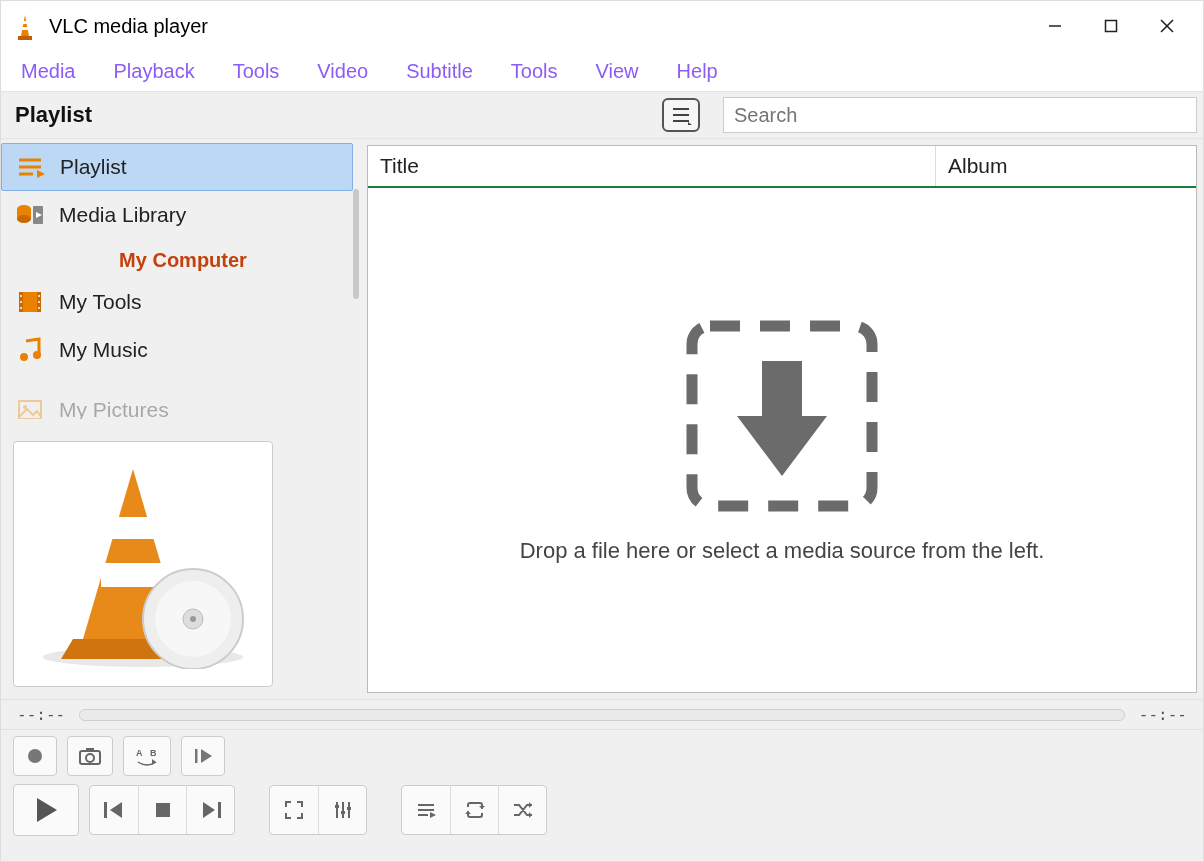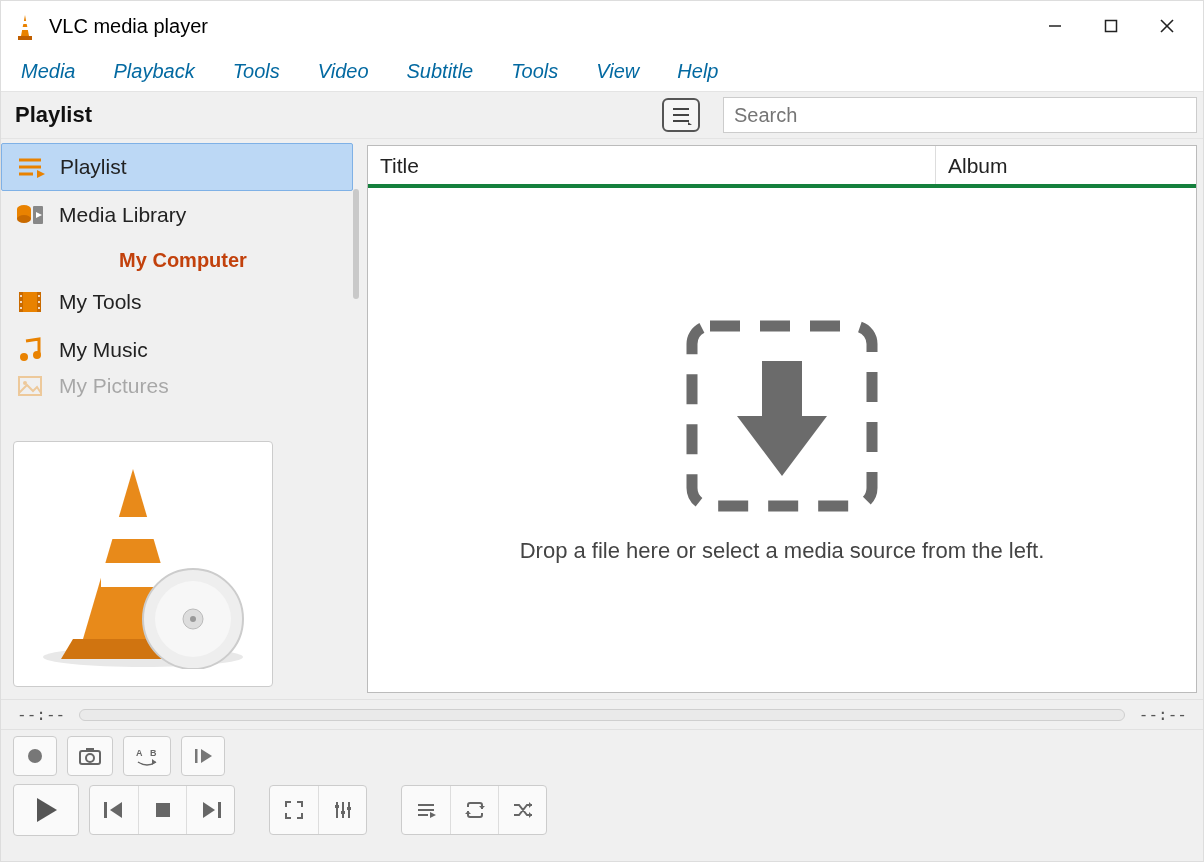--- a/index.html
+++ b/index.html
@@ -5,21 +5,21 @@
   * { box-sizing: border-box; margin: 0; padding: 0; font-family: "Segoe UI", Arial, sans-serif; }
   body { width: 1204px; height: 862px; background: #fff; overflow: hidden; border:1px solid #ddd;}
   
   .titlebar { height: 50px; display: flex; align-items: center; padding: 0 8px 0 12px; background: #fff; }
   .titlebar .app-icon { width: 24px; height: 24px; margin-right: 12px; }
   .titlebar .title { font-size: 20px; color: #000; flex: 1; }
   .win-controls { display: flex; gap: 0; }
   .win-btn { width: 56px; height: 40px; display: flex; align-items: center; justify-content: center; cursor: pointer; }
   
   .menubar { height: 40px; display: flex; align-items: center; padding: 0 10px; background: #fff; gap: 18px; }
-  .menubar .menu-item { font-size: 20px; padding: 6px 10px; cursor: pointer; color:#0369a1;font-style:italic; }
+  .menubar .menu-item { font-size: 20px; padding: 6px 10px; cursor: pointer; color:#8b5cf6; }
   
   .toolbar-row { height: 48px; display: flex; align-items: center; background: #f0f0f0; border-top:1px solid #e4e4e4; border-bottom:1px solid #e4e4e4; }
   .toolbar-row .heading { font-size: 22px; font-weight: 700; padding: 0 14px; flex: 0 0 360px; color:#111;}
   .toolbar-row .spacer { flex:1; }
   .view-toggle { width: 38px; height: 34px; border: 2px solid #555; border-radius: 6px; display:flex; align-items:center; justify-content:center; margin-right:14px; cursor:pointer; background:#f6f6f6;}
   .search-box { flex: 0 0 480px; padding-right:6px;margin-left:9px;}
   .search-box input { width: 100%; height: 36px; font-size: 20px; padding: 4px 10px; border: 1px solid #ccc; background: #fff; }
   
   .main { display: flex; height: 560px; background:#f0f0f0;}
   
@@ -27,21 +27,21 @@
   .side-list { flex:0 0 auto; padding-top:4px; padding-right:8px; max-height:280px; overflow:hidden; border-right:0; }
   .side-item { height: 48px; display: flex; align-items:center; padding: 0 14px; font-size: 21px; gap: 14px; cursor:pointer; color:#222;}
   .side-item.selected { background: #bcd8f5; border: 1px solid #7fb1e6; border-radius:2px;}
   .side-section { font-size: 20px; font-weight: 700; padding: 10px 12px 6px 24px; color:#c2410c;text-align:center;}
   .side-icon { width: 30px; height: 30px; display:flex; align-items:center; justify-content:center; flex:0 0 30px;}
   .side-sep-scroll { width: 6px; background:#c9c9c9; border-radius:3px; height: 110px; margin-left:auto; margin-right:2px; }
   .side-scroll-track { position:relative; }
   .cover-art { margin: 12px; margin-top:auto; width: 260px; height: 246px; background:#fff; border:1px solid #ccc; border-radius:4px; display:flex; align-items:center; justify-content:center;}
   
   .playlist-pane { flex:1; display:flex; flex-direction:column; border:1px solid #bbb; background:#fff; margin: 6px 6px 6px 6px;}
-  .col-headers { height: 42px; display:flex; border-bottom:4px solid #15803d; }
+  .col-headers { height: 42px; display:flex; border-bottom:2px solid #15803d; }
   .col-headers .col { padding: 8px 12px; font-size: 21px; border-right:1px solid #ddd; color:#222; cursor:pointer;}
   .col-title { flex: 1; }
   .col-duration { width: 160px; }
   .col-album { width: 260px; border-right:none !important;}
   .empty-area { flex:1; display:flex; flex-direction:column; align-items:center; justify-content:center; gap:12px; color:#555; font-size:22px; }
   .empty-area .msg1 { color:#444; }
   .empty-area .msg2 { color:#444; }
   .drop-target { width: 200px; height: 200px; margin-bottom: 10px;}
   
   .seek-row { height: 30px; display:flex; align-items:center; padding: 0 16px; gap: 14px; background:#f0f0f0; font-size:16px; color:#555; border-top:1px solid #e1e1e1;}
@@ -168,21 +168,21 @@
       <div class="side-item">
         <span class="side-icon">
           <svg width="26" height="26">
               <path d="M9 4 L22 2 L22 17" stroke="#e98200" stroke-width="3" fill="none"></path>
               <circle cx="7" cy="20" r="4" fill="#e98200"></circle>
               <circle cx="20" cy="18" r="4" fill="#e98200"></circle>
             </svg>
         </span>
         <span>My Music</span>
       </div>
-      <div class="side-item" style="opacity:0.35; height:24px; overflow:hidden;">
+      <div class="side-item" style="opacity:0.35; height:24px; overflow:hidden;margin-top:24px;">
         <span class="side-icon">
           <svg width="26" height="22">
               <rect x="2" y="2" width="22" height="18" fill="none" stroke="#e98200" stroke-width="2"></rect>
               <circle cx="8" cy="8" r="2" fill="#e98200"></circle>
               <polyline points="2,18 10,10 16,16 20,12 24,18" fill="none" stroke="#e98200" stroke-width="2"></polyline>
             </svg>
         </span>
         <span>My Pictures</span>
       </div>
       <div style="position:absolute; right:0; top:50px;">

